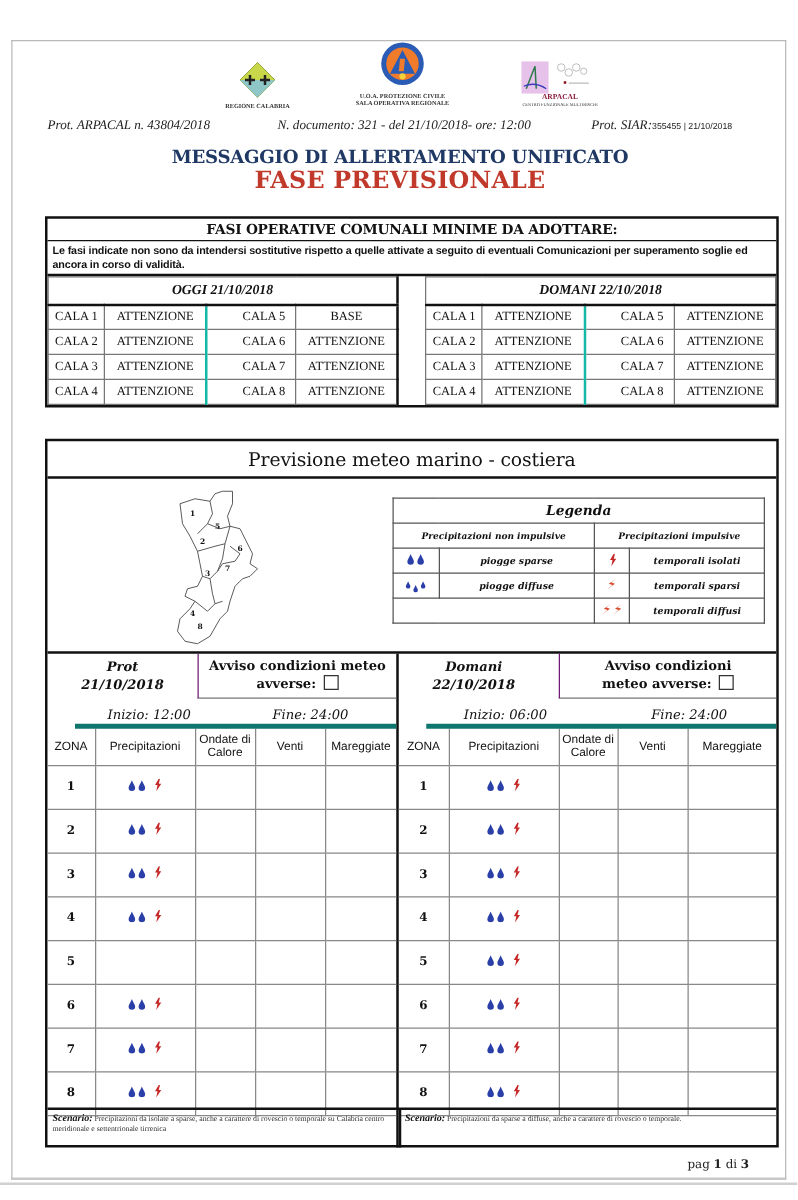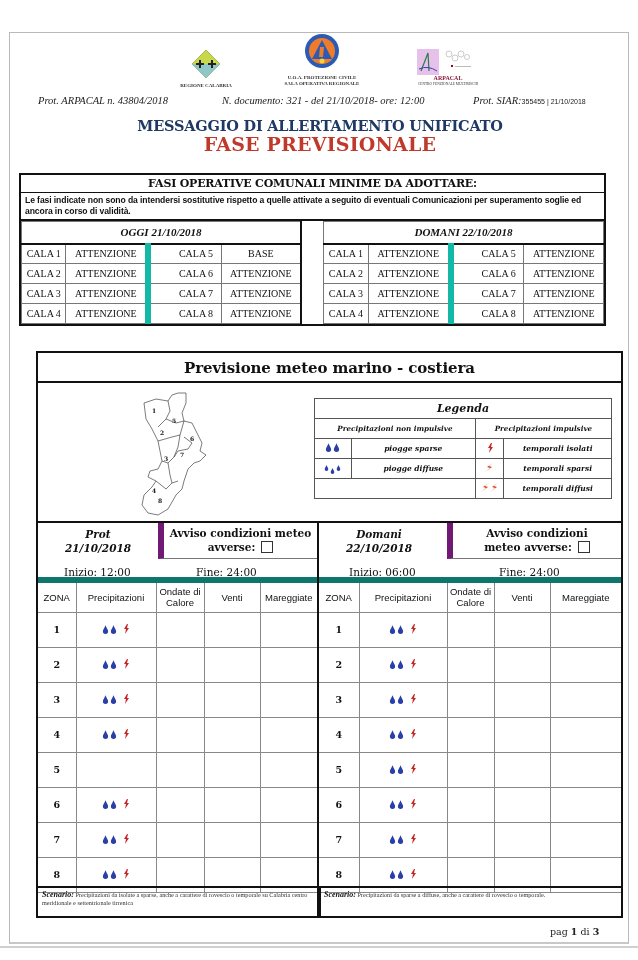--- a/index.html
+++ b/index.html
@@ -22,49 +22,49 @@
 
   .protline { position: absolute; top: 62px; left: 0; width: 620px; height: 14px; font-family: "Liberation Serif", serif; font-style: italic; font-size: 10.5px; color: #222; }
   .protline span { position: absolute; white-space: nowrap; }
   .prot-sub { font-style: normal; font-family: "Liberation Sans", sans-serif; font-size: 7px; }
 
   .title1 { position: absolute; top: 84px; left: 0; width: 620px; text-align: center; font-family: "DejaVu Serif", serif; font-weight: bold; font-size: 14.5px; color: #1f3864; letter-spacing: -0.2px; }
   .title2 { position: absolute; top: 100px; left: 0; width: 620px; text-align: center; font-family: "DejaVu Serif", serif; font-weight: bold; font-size: 19px; color: #c0392b; letter-spacing: 0.2px; }
   .subtitle { position: absolute; top: 124px; left: 0; width: 620px; text-align: center; font-family: "Liberation Serif", serif; font-size: 10px; color: #222; }
 
   
-  .fasi { position: absolute; top: 140px; left: 9px; width: 587px; border: 2px solid #111; }
+  .fasi { position: absolute; top: 140px; left: 26px; width: 587px; border: 2px solid #111; }
   .fasi-head { text-align: center; font-weight: bold; font-size: 11px; height: 18px; line-height: 18px; border-bottom: 1px solid #111; font-family: "DejaVu Serif", serif; letter-spacing: -0.2px; }
   .fasi-note { font-family: "Liberation Sans", sans-serif; font-weight: bold; font-size: 8.6px; line-height: 11px; padding: 2px 4px; border-bottom: 2px solid #111; letter-spacing: -0.1px; }
   .fasi-tables { display: flex; gap: 21px; }
   .ftab { width: 50%; border-collapse: collapse; font-family: "Liberation Serif", serif; font-size: 10px; }
   .ftab td, .ftab th { border: 1px solid #777; height: 20px; text-align: center; }
   .ftab th { font-style: italic; font-weight: bold; font-size: 11px; border-bottom: 2px solid #111; height: 22px; }
   .ftab.left { border-right: 2px solid #111; }
-  .ftab td.sep { border-left: 6px solid #14b8a6; padding-left: 20px; }
+  .ftab td.sep { border-left: 2px solid #14b8a6; padding-left: 20px; }
 
   
   .meteo { position: absolute; top: 318px; left: 26px; width: 587px; height: 567px; border: 2px solid #111; }
-  .meteo-head { height: 30px; line-height: 30px; text-align: center; font-weight: bold; font-size: 15px; border-bottom: 2px solid #111; font-family: "DejaVu Serif", serif; letter-spacing: -0.1px; }
+  .meteo-head { height: 30px; line-height: 30px; text-align: center; font-weight: normal; font-size: 15px; border-bottom: 2px solid #111; font-family: "DejaVu Serif", serif; letter-spacing: -0.1px; }
   .map-area { position: relative; height: 140px; border-bottom: 2px solid #111; }
   .map { position: absolute; left: 100px; top: 8px; width: 72px; height: 125px; }
 
   .legend { position: absolute; left: 276px; top: 15px; width: 298px; border-collapse: collapse; font-family: "DejaVu Serif", serif; font-style: italic; font-weight: bold; font-size: 7.5px; }
   .legend td { border: 1px solid #555; height: 20px; text-align: center; }
   .legend .lg-title td { font-size: 11px; height: 20px; }
   .legend .lg-cat td { font-size: 7.2px; }
 
   .day { position: absolute; top: 170px; width: 281px; height: 395px; }
   .day.left { left: 0; border-right: 2px solid #111; }
   .day.right { left: 281px; width: 302px; }
   .day-top { position: relative; height: 40px; }
   .day-date { position: absolute; left: 0; top: 4px; width: 120px; text-align: center; font-style: italic; font-weight: bold; font-size: 10.5px; line-height: 14px; font-family: "DejaVu Serif", serif; }
-  .day-avviso { position: absolute; left: 120px; top: 0; right: 0; height: 36px; border-left: 6px solid #701a75; border-bottom: 1px solid #777; text-align: center; font-weight: bold; font-size: 10.5px; line-height: 14px; padding-top: 3px; font-family: "DejaVu Serif", serif; }
+  .day-avviso { position: absolute; left: 120px; top: 0; right: 0; height: 36px; border-left: 1px solid #701a75; border-bottom: 1px solid #777; text-align: center; font-weight: bold; font-size: 10.5px; line-height: 14px; padding-top: 3px; font-family: "DejaVu Serif", serif; }
   .chk { display: inline-block; width: 12px; height: 12px; border: 1px solid #333; vertical-align: -2px; margin-left: 6px; background: #fff; }
-  .day-times { position: relative; height: 20px; font-size: 10.5px; font-family: "DejaVu Serif", serif; border-bottom: 6px solid #0f766e; }
+  .day-times { position: relative; height: 20px; font-style: italic; font-size: 10.5px; font-family: "DejaVu Serif", serif; border-bottom: 4px solid #0f766e; margin-left: 22px; }
   .day-times span { position: absolute; top: 3px; white-space: nowrap; }
 
   .ztab { border-collapse: collapse; width: 100%; font-family: "Liberation Sans", sans-serif; font-size: 9.5px; }
   .ztab th { font-weight: normal; height: 29px; border: 1px solid #888; border-top: none; line-height: 11px; }
   .ztab td { height: 35px; border: 1px solid #888; text-align: center; }
   .ztab td.zn { font-family: "DejaVu Serif", serif; font-weight: bold; font-size: 9.5px; }
   .ztab tr td:first-child, .ztab tr th:first-child { border-left: none; }
   .ztab tr td:last-child, .ztab tr th:last-child { border-right: none; }
 
   .drops { display: inline-flex; align-items: flex-end; gap: 1px; }

